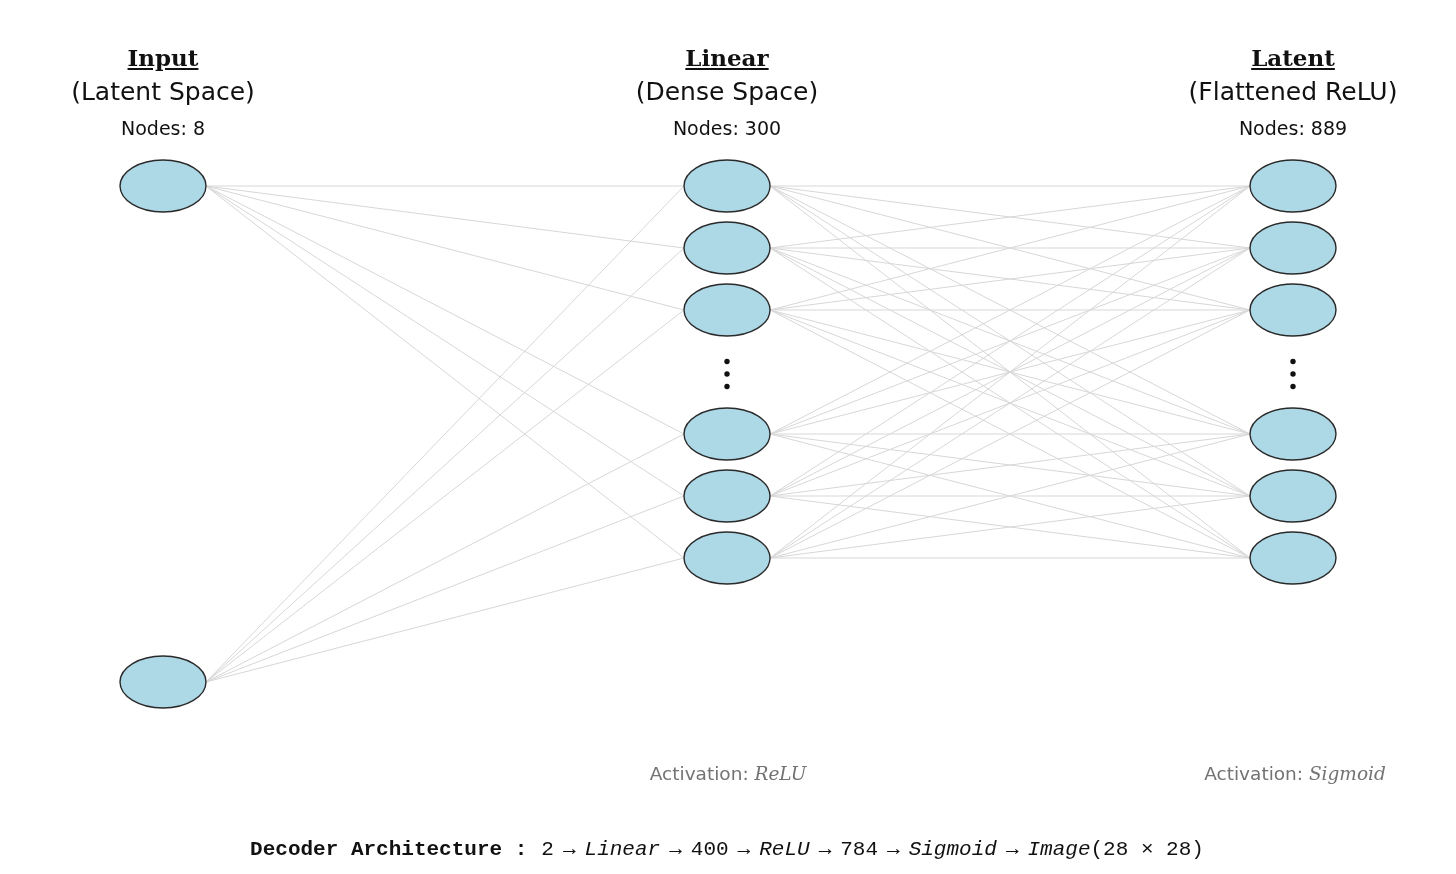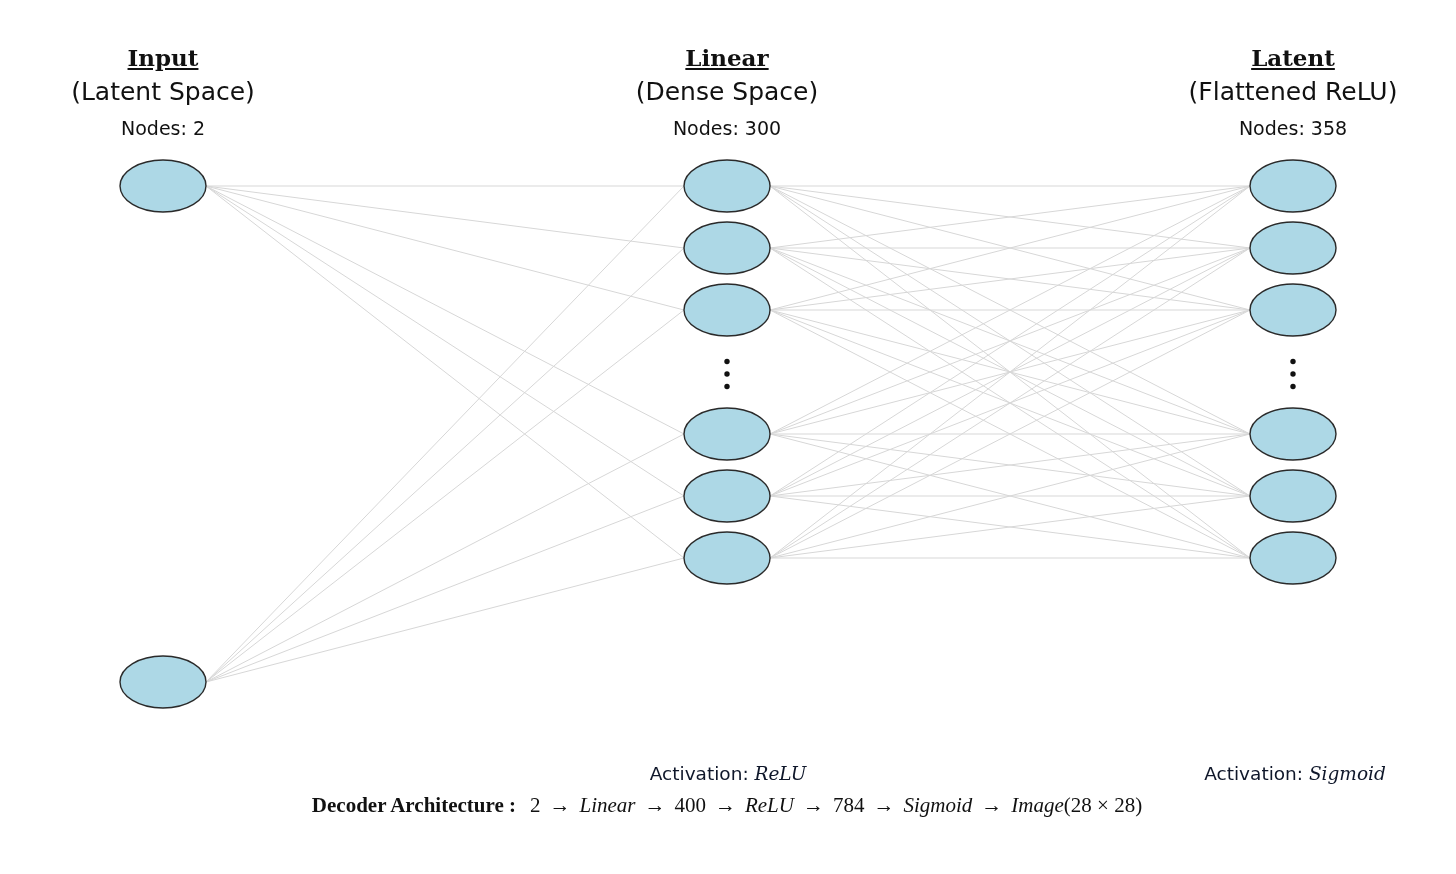--- a/index.html
+++ b/index.html
@@ -29,34 +29,34 @@
     font-weight:bold;font-size:23px;line-height:32px;text-decoration:underline;
   }
   .layer-sub{font-size:25px;line-height:36px;}
   .layer-nodes{font-size:19px;line-height:36px;}
 
   .activation{
     position:absolute;top:763px;
     transform:translateX(-50%);
     white-space:nowrap;
     font-size:18.5px;
-    color:#0f172a;
+    color:#737373;
   }
   .activation .math{
     font-family:"DejaVu Serif", serif;
     font-style:italic;
   }
   .act-hidden{left:728px;}
   .act-output{left:1295px;}
 
   .formula{
-    position:absolute;top:793px;left:727px;
+    position:absolute;top:838px;left:727px;
     transform:translateX(-50%);
     white-space:nowrap;
-    font-family:Liberation Serif, serif;
+    font-family:Liberation Mono, monospace;
     font-size:21px;color:#111111;
   }
   .formula .label{font-weight:bold;margin-right:14px;}
   .formula .tok{font-style:normal;}
   .formula .tok.italic{font-style:italic;}
   .formula .tok.arrow{margin:0 9px;font-style:normal;}
 </style>
 </head>
 <body>
 
@@ -139,33 +139,33 @@
         <ellipse cx="1293" cy="558" rx="43" ry="26" fill="#add8e6" stroke="#2a2a2a"></ellipse>
         <circle class="dot" cx="1293" cy="361.5" r="2.7" fill="#111111"></circle>
         <circle class="dot" cx="1293" cy="374" r="2.7" fill="#111111"></circle>
         <circle class="dot" cx="1293" cy="386.5" r="2.7" fill="#111111"></circle>
       </g>
     </svg>
 
   <div class="layer-col col-input">
     <div class="layer-title">Input</div>
     <div class="layer-sub">(Latent Space)</div>
-    <div class="layer-nodes">Nodes: 2</div>
+    <div class="layer-nodes">Nodes: 8</div>
   </div>
 
   <div class="layer-col col-hidden">
     <div class="layer-title">Linear</div>
     <div class="layer-sub">(Dense Space)</div>
     <div class="layer-nodes">Nodes: 300</div>
   </div>
 
   <div class="layer-col col-output">
     <div class="layer-title">Latent</div>
     <div class="layer-sub">(Flattened ReLU)</div>
-    <div class="layer-nodes">Nodes: 358</div>
+    <div class="layer-nodes">Nodes: 889</div>
   </div>
 
   <div class="activation act-hidden">
     <span>Activation: </span><span class="math">ReLU</span>
   </div>
 
   <div class="activation act-output">
     <span>Activation: </span><span class="math">Sigmoid</span>
   </div>
 

